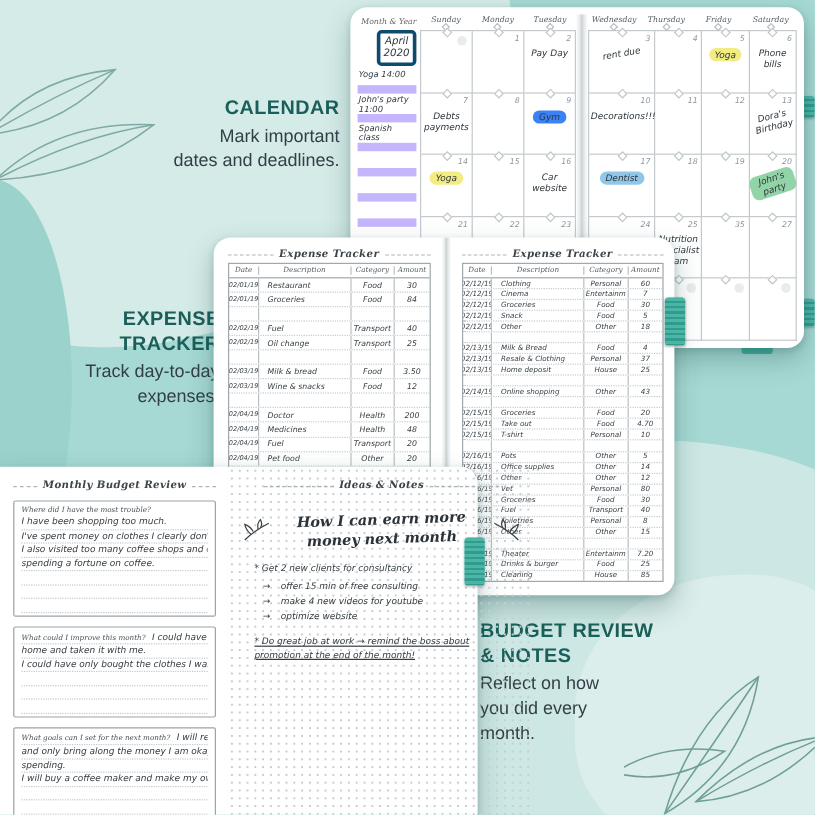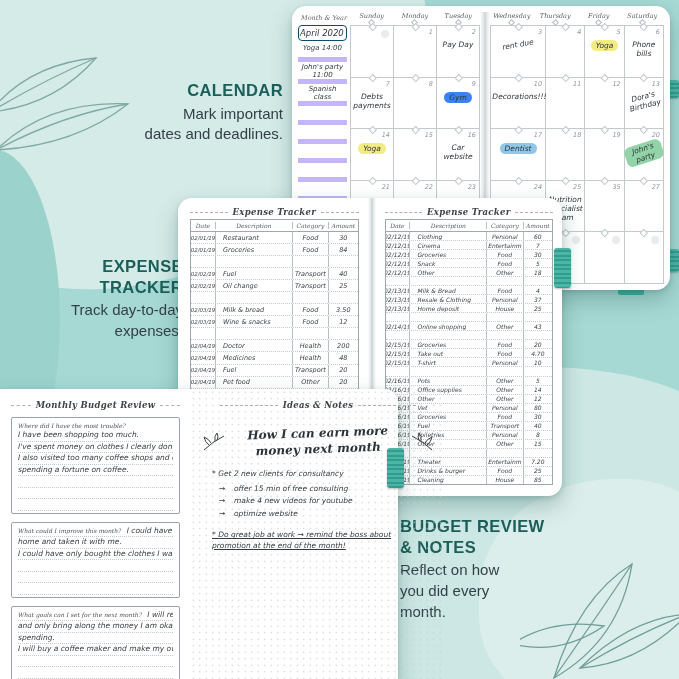--- a/index.html
+++ b/index.html
@@ -22,25 +22,25 @@
     box-shadow:0 10px 22px rgba(32,84,79,.30),0 2px 5px rgba(32,84,79,.18);}
   .band{position:absolute;border-radius:3px;
     background:repeating-linear-gradient(180deg,#4cb5a6 0 2.5px,#2f9c8e 2.5px 4.5px);
     box-shadow:0 1px 2px rgba(0,0,0,.25);}
 
   
   .cal-book{left:292px;top:6px;width:378px;height:284px;z-index:2;}
   .cal-inner{display:flex;height:100%;padding:6px;box-sizing:border-box;}
   .cal-side{width:52px;display:flex;flex-direction:column;padding-top:2px;}
   .cal-side-head{font:italic 6.5px "DejaVu Serif",serif;color:#666;text-align:center;margin-bottom:3px;}
-  .cal-month{font:italic 8.5px "DejaVu Sans",sans-serif;color:#2f373c;border:1px solid #0c4a6e;
-    border-radius:4px;padding:2px 1px;margin:0 3px 2px 0;}
+  .cal-month{font:italic 8.5px "DejaVu Sans",sans-serif;color:#2f373c;border:3px solid #0c4a6e;
+    border-radius:4px;padding:2px 1px;text-align:center;margin:0 3px 2px 16px;}
   .cal-side-lines{flex:1;margin-right:3px;}
-  .side-line{min-height:13px;border-bottom:5px solid #c4b5fd;font:italic 7px "DejaVu Sans",sans-serif;
-    color:#333b40;padding:1px 1px 0;line-height:1.15;text-align:center;}
+  .side-line{min-height:13px;border-bottom:7px solid #c4b5fd;font:italic 7px "DejaVu Sans",sans-serif;
+    color:#333b40;padding:1px 1px 0;line-height:1.15;}
   .cal-pages{flex:1;display:flex;}
   .cal-colgroup{display:flex;flex-direction:column;}
   .cal-colgroup.left{width:130px;}
   .cal-colgroup.right{flex:1;}
   .cal-fold{width:10px;background:linear-gradient(90deg,#fff 0%,#e2e6e7 35%,#cbd0d2 50%,#e2e6e7 65%,#fff 100%);}
   .cal-heads{display:flex;height:13px;}
   .cal-dayhead{flex:1;text-align:center;font:italic 6.5px "DejaVu Serif",serif;color:#555e63;}
   .cal-dayhead::after{content:"";display:block;width:3px;height:3px;border:1px solid #b8bec2;
     transform:rotate(45deg);margin:0 auto;}
   .cal-grid{flex:1;display:grid;border-top:1px solid #c3c9cc;border-left:1px solid #c3c9cc;}

